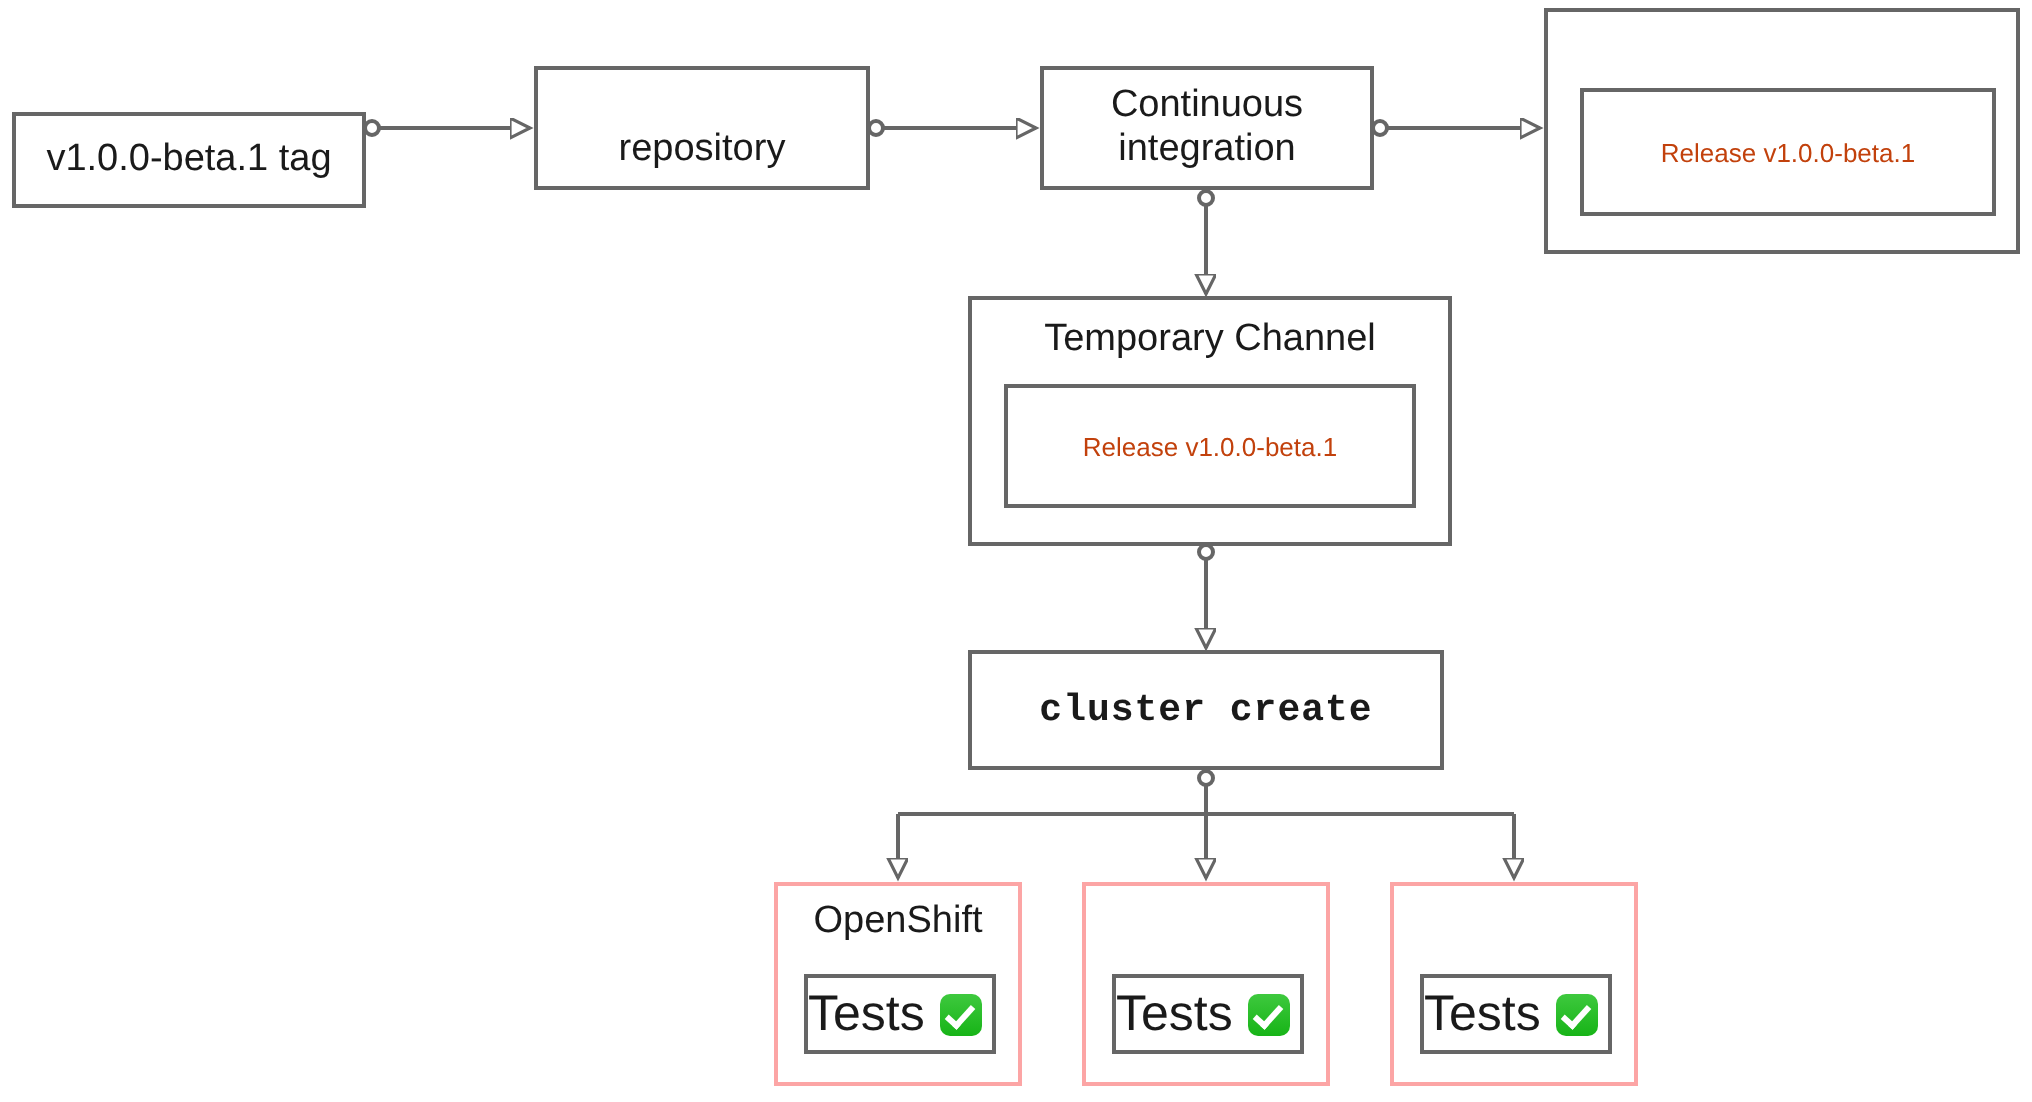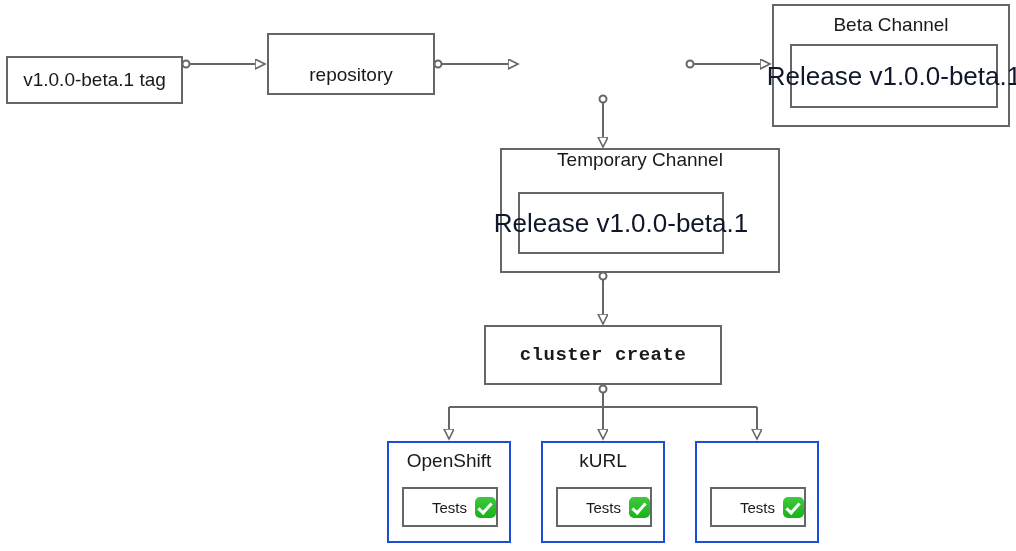--- a/index.html
+++ b/index.html
@@ -65,51 +65,51 @@
     text-align: center;
     width: 100%;
   }
   .inner-box {
     box-sizing: border-box;
     background: #ffffff;
     border: 2px solid #666666;
     display: flex;
     align-items: center;
     justify-content: center;
-    color: #0f172a;
-    font-size: 26px;
+    color: #c2410c;
+    font-size: 13px;
     white-space: nowrap;
   }
   
   .platform {
     position: absolute;
     box-sizing: border-box;
     background: #ffffff;
-    border: 2px solid #1d4ed8;
+    border: 2px solid #fca5a5;
     display: flex;
     flex-direction: column;
     align-items: center;
     z-index: 2;
   }
   .platform-label {
     color: #1a1a1a;
     font-size: 19px;
     text-align: center;
     width: 100%;
   }
   .tests-box {
     box-sizing: border-box;
     background: #ffffff;
     border: 2px solid #666666;
     display: flex;
     align-items: center;
-    justify-content: flex-end;
+    justify-content: flex-start;
     gap: 8px;
     color: #1a1a1a;
-    font-size: 15px;
+    font-size: 25px;
     white-space: nowrap;
   }
   .check-icon {
     display: inline-block;
     width: 21px;
     height: 21px;
     border-radius: 5px;
     background: linear-gradient(#3ec93e, #17b417);
     position: relative;
     flex: 0 0 auto;
@@ -167,49 +167,53 @@
     <span>v1.0.0-beta.1 tag</span>
   </div>
 
   <div class="node" style="left:267px; top:33px; width:168px; height:62px;">
     <span>
       <br>
       <span>repository</span>
     </span>
   </div>
 
+  <div class="node" style="left:520px; top:33px; width:167px; height:62px;">
+    <span>
+      <span>Continuous</span><br>
+      <span>integration</span>
+    </span>
+  </div>
 
   <div class="channel" style="left:772px; top:4px; width:238px; height:123px; padding-top:9px;">
-    <div class="channel-label">Beta Channel</div>
     <div class="inner-box" style="position:absolute; left:16px; top:38px; width:208px; height:64px;">
       <span>Release v1.0.0-beta.1</span>
     </div>
   </div>
 
-  <div class="channel" style="left:484px; top:148px; width:280px; height:125px; margin-left:16px;">
+  <div class="channel" style="left:484px; top:148px; width:242px; height:125px; padding-top:10px;">
     <div class="channel-label">Temporary Channel</div>
     <div class="inner-box" style="position:absolute; left:16px; top:42px; width:206px; height:62px;">
       <span>Release v1.0.0-beta.1</span>
     </div>
   </div>
 
   <div class="node mono" style="left:484px; top:325px; width:238px; height:60px;">
     <span>cluster create</span>
   </div>
 
   <div class="platform" style="left:387px; top:441px; width:124px; height:102px; padding-top:7px;">
     <div class="platform-label">OpenShift</div>
     <div class="tests-box" style="position:absolute; left:13px; top:44px; width:96px; height:40px;">
       <span>Tests</span>
       <span class="check-icon"></span>
     </div>
   </div>
 
   <div class="platform" style="left:541px; top:441px; width:124px; height:102px; padding-top:7px;">
-    <div class="platform-label">kURL</div>
     <div class="tests-box" style="position:absolute; left:13px; top:44px; width:96px; height:40px;">
       <span>Tests</span>
       <span class="check-icon"></span>
     </div>
   </div>
 
   <div class="platform" style="left:695px; top:441px; width:124px; height:102px; padding-top:7px;">
     <div class="tests-box" style="position:absolute; left:13px; top:44px; width:96px; height:40px;">
       <span>Tests</span>
       <span class="check-icon"></span>

